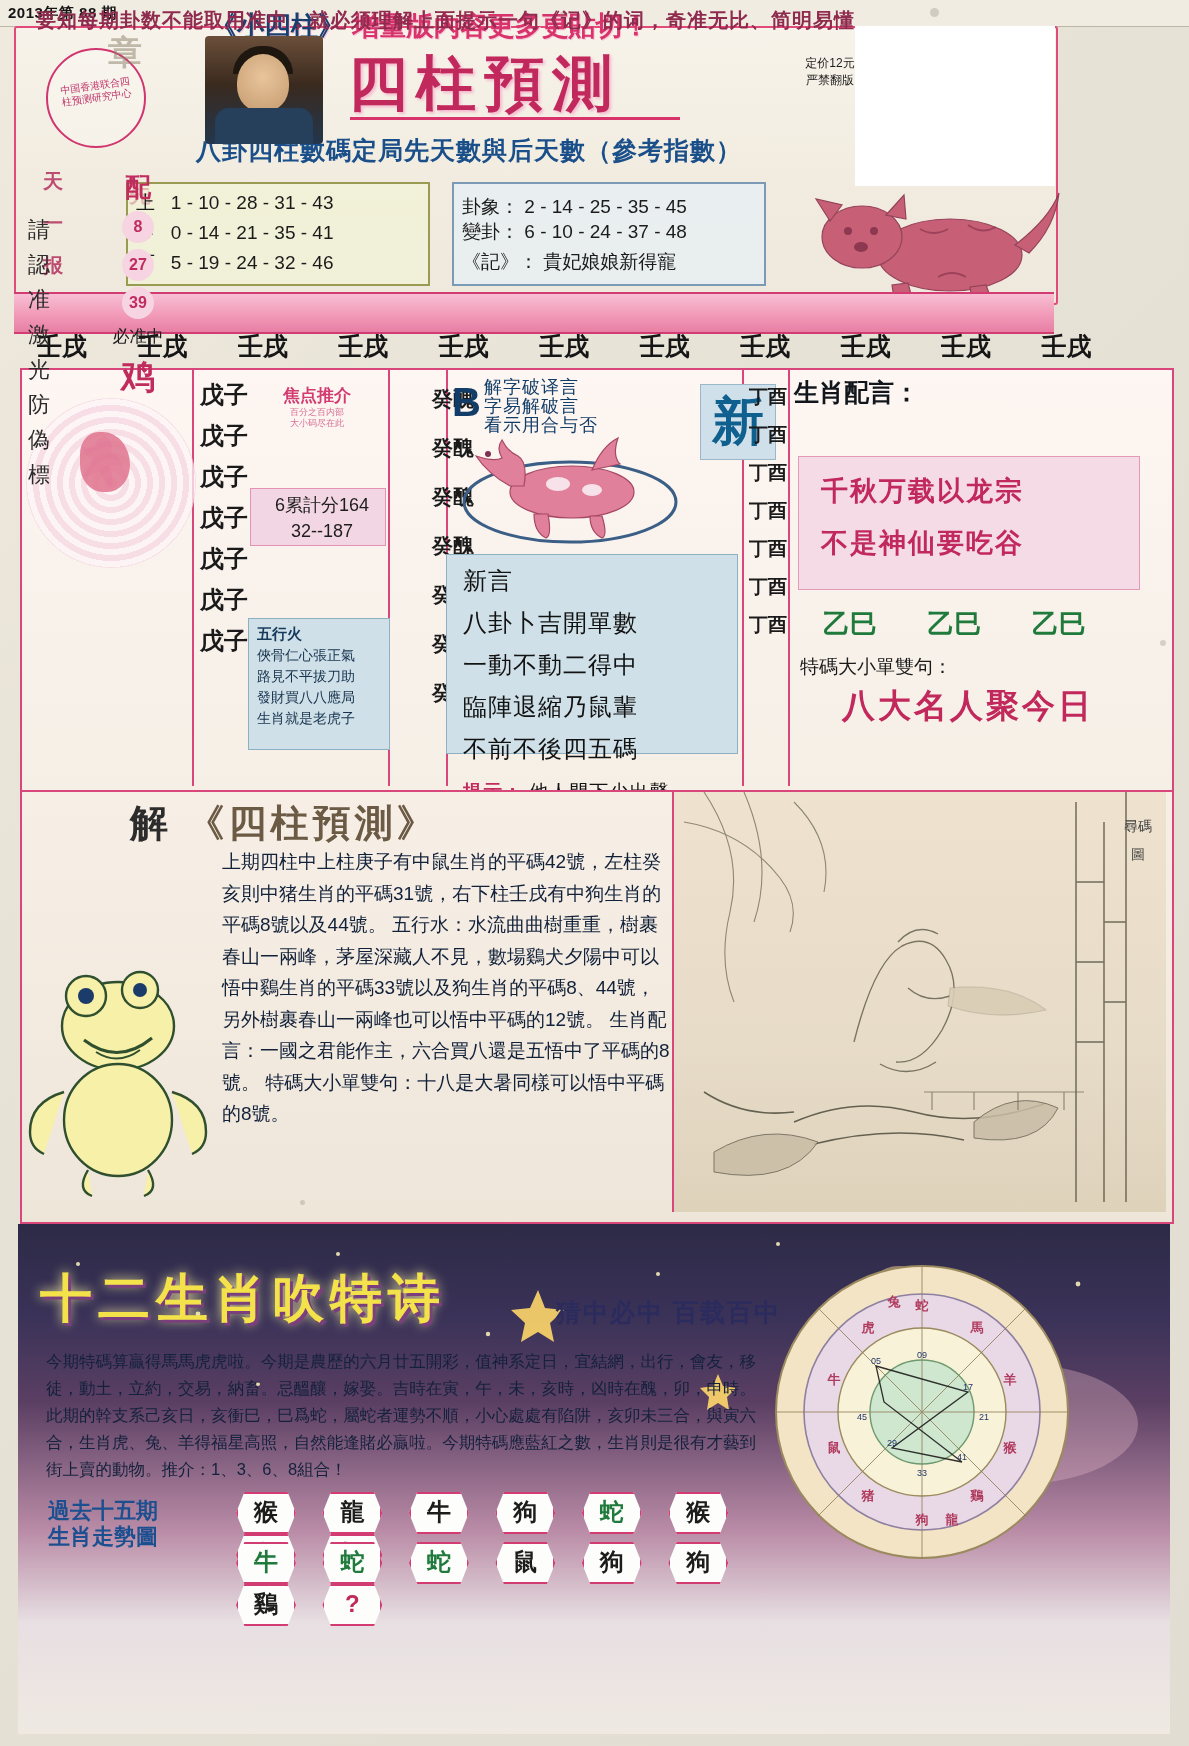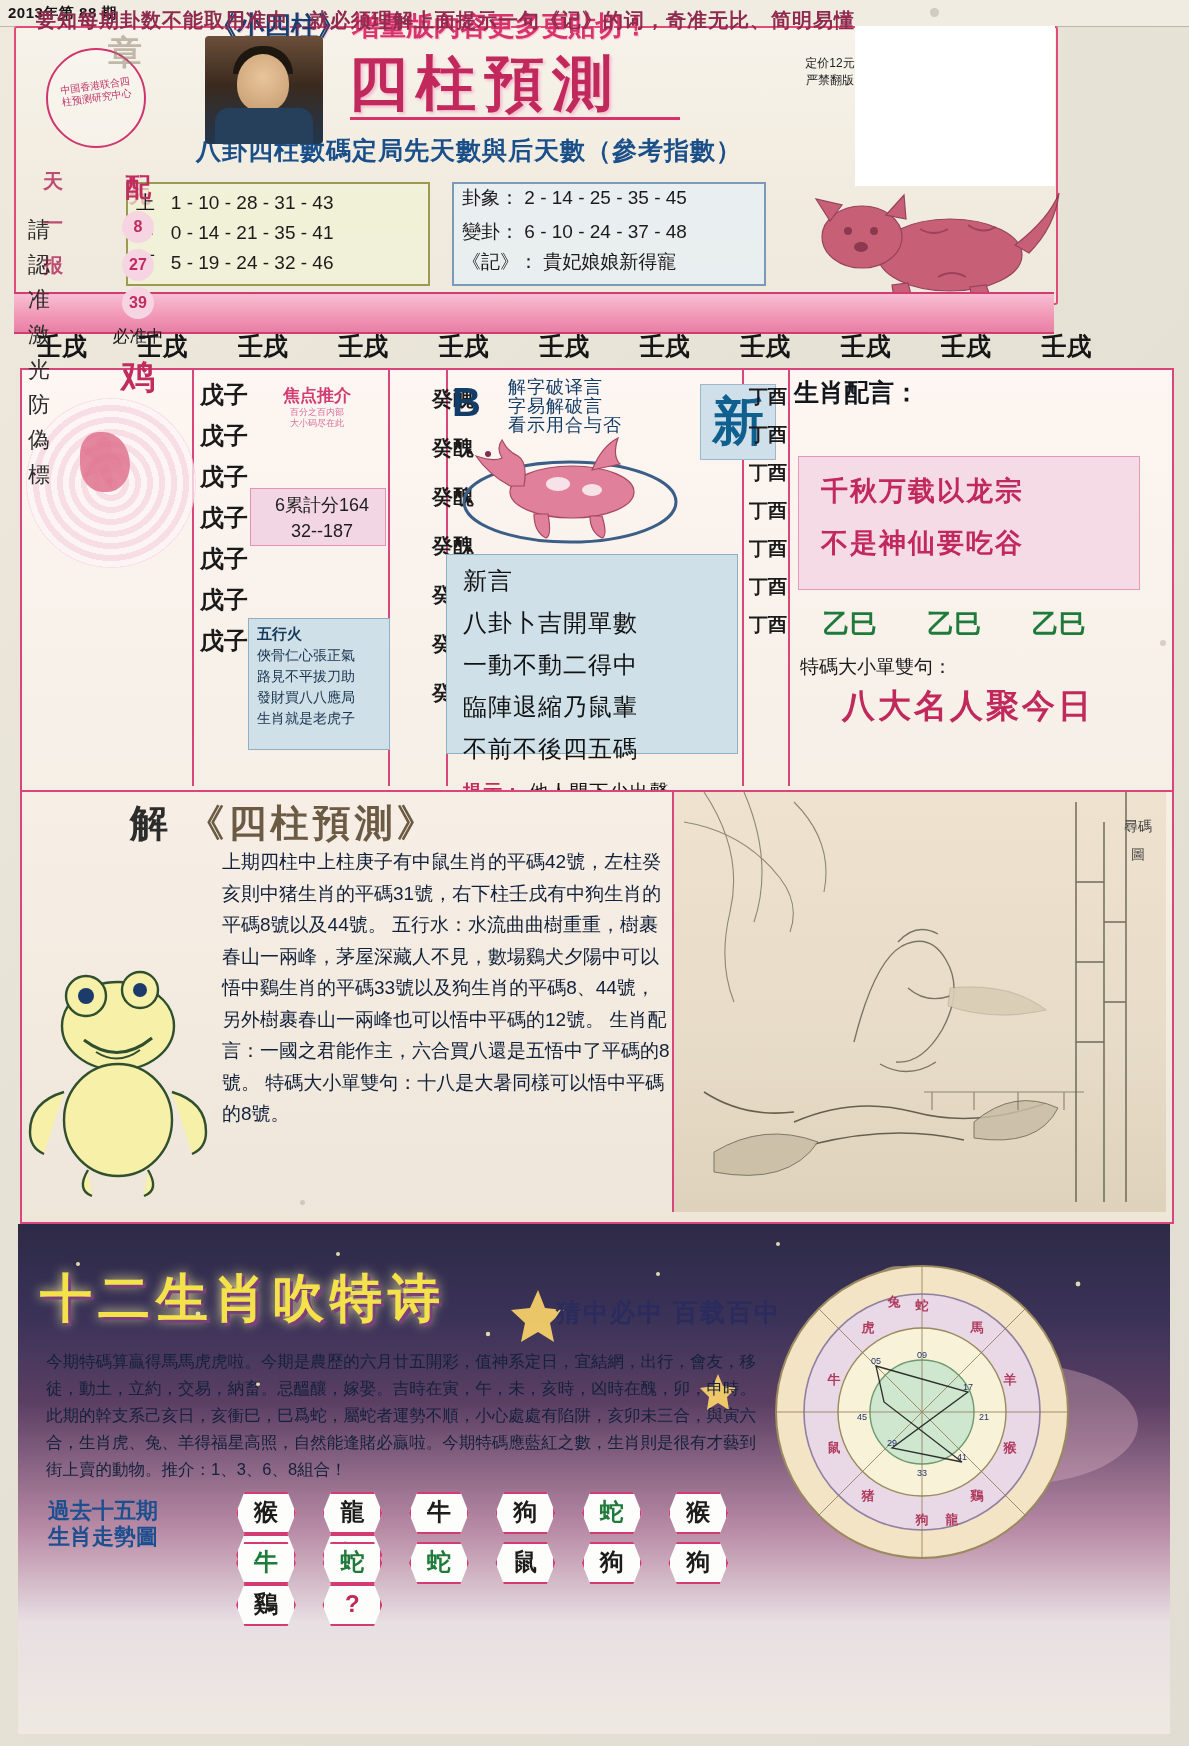--- a/index.html
+++ b/index.html
@@ -73,21 +73,21 @@
   #focusbox .s{font-size:9px;color:#d86f97;text-align:center;line-height:11px;}
   #sumbox{left:250px;top:120px;width:134px;height:56px;background:#f3d6e3;border:1px solid #e392b4;}
   #sumbox div{font-size:18px;color:#1d1d1d;margin:4px 0 0 8px;text-align:center;}
   #fivebox{left:248px;top:250px;width:140px;height:130px;background:#cfe0e8;border:1px solid #8fb0c2;}
   #fivebox .h{font-size:15px;font-weight:bold;color:#163a5c;margin:6px 0 2px 8px;}
   #fivebox p{margin:3px 0 0 8px;font-size:14px;color:#16324d;}
   #guiCol{left:388px;top:8px;width:58px;padding-left:36px;}
   #guiCol div{font-size:21px;font-weight:bold;color:#1a1a1a;line-height:49px;text-align:center;}
   #bblock{left:452px;top:12px;width:216px;height:54px;}
   #bblock .bigB{position:absolute;left:0;top:2px;font-size:40px;font-weight:bold;color:#123d68;}
-  #bblock .lines{position:absolute;left:32px;top:0;font-size:18px;color:#123d68;line-height:19px;letter-spacing:1px;margin-left:24px;}
+  #bblock .lines{position:absolute;left:32px;top:0;font-size:18px;color:#123d68;line-height:19px;letter-spacing:1px;}
   #deerart{left:452px;top:62px;width:240px;height:120px;}
   #newchar{left:700px;top:16px;width:74px;height:74px;background:#cfe0ea;border:1px solid #9ab8c9;}
   #newchar span{position:absolute;left:0;top:2px;width:74px;font-size:52px;font-weight:bold;
       color:#0f5f8f;text-align:center;}
   #poembox{left:446px;top:186px;width:290px;height:198px;background:#cfe0e8;border:1px solid #8fb0c2;}
   #poembox div{font-size:24px;color:#121212;margin:10px 0 0 16px;letter-spacing:1px;}
   #poembox .hint{font-size:19px;margin-top:14px;}
   #poembox .hint b{color:#c32b5e;}
   #dingCol{left:748px;top:10px;width:40px;}
   #dingCol div{font-size:19px;font-weight:bold;color:#1a1a1a;line-height:38px;text-align:center;}
@@ -208,21 +208,21 @@
       <span>中</span>
       &nbsp;&nbsp;<span>0 - 14 - 21 - 35 - 41</span>
     </div>
     <div class="nrow" style="top:66px">
       <span>下</span>
       &nbsp;&nbsp;<span>5 - 19 - 24 - 32 - 46</span>
     </div>
   </div>
 
   <div class="abs" id="rightnums">
-    <div class="nrow" style="top:1px">
+    <div class="nrow" style="top:10px">
       <span>卦象：</span>
       <span>2 - 14 - 25 - 35 - 45</span>
     </div>
     <div class="nrow" style="top:35px">
       <span>變卦：</span>
       <span>6 - 10 - 24 - 37 - 48</span>
     </div>
     <div class="nrow" style="top:65px">
       <span>《記》：</span>
       <span>貴妃娘娘新得寵</span>

